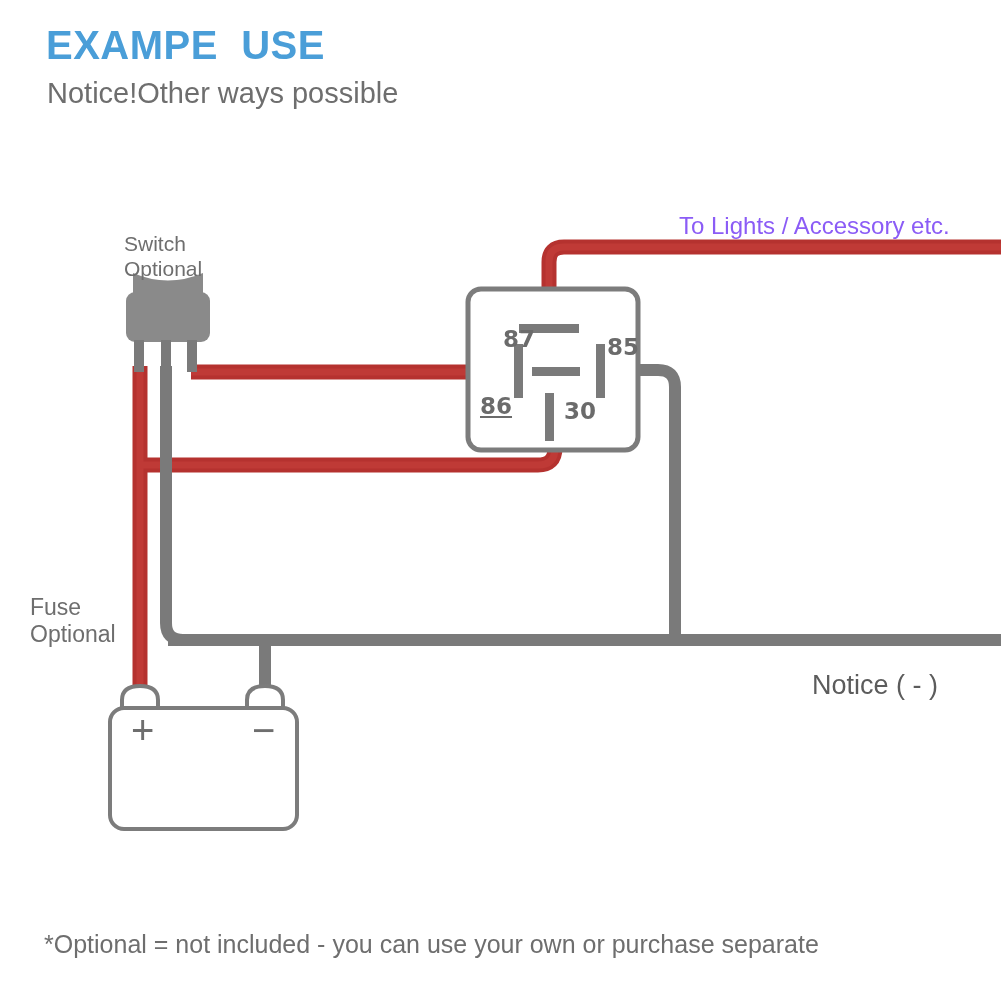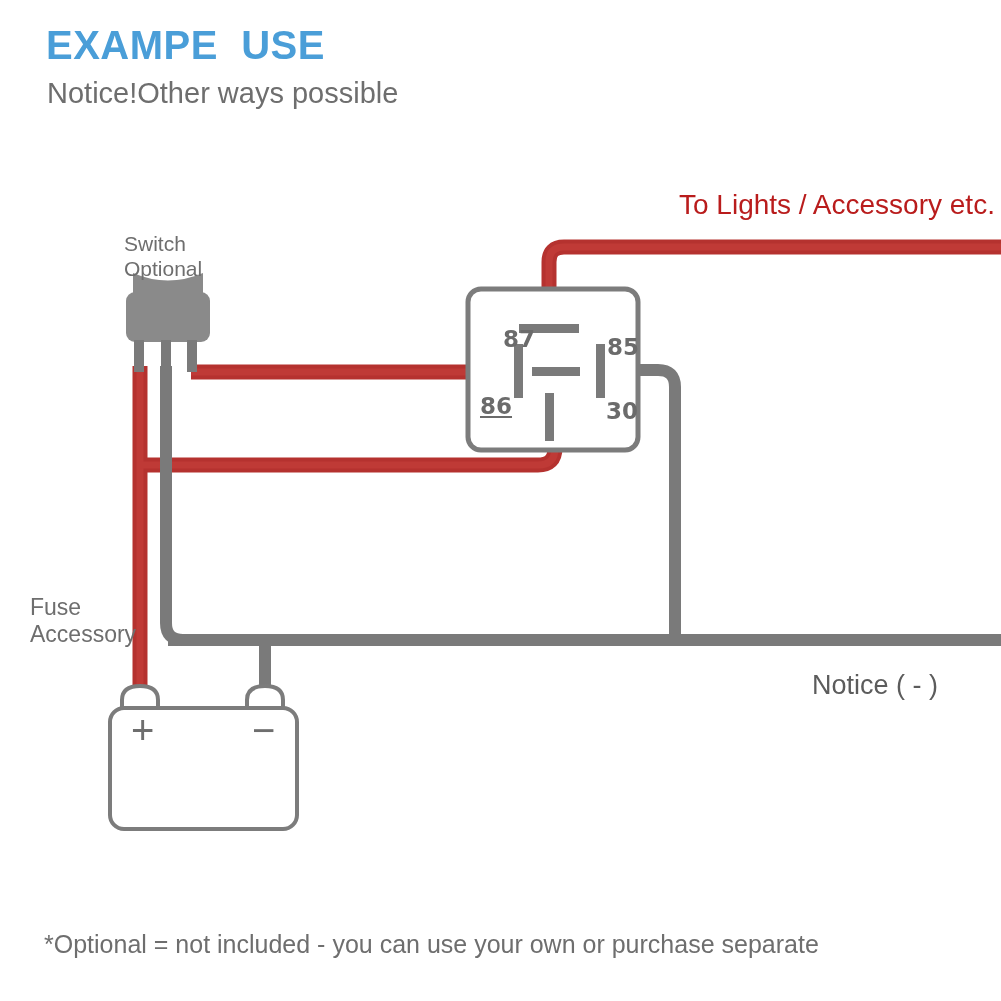--- a/index.html
+++ b/index.html
@@ -55,23 +55,23 @@
     margin-top: 19px;
   }
   #label-fuse {
     left: 30px;
     top: 594px;
     font-size: 23px;
     color: #6e6e6e;
   }
   #label-lights {
     left: 679px;
-    top: 188px;
-    font-size: 28px;
-    color: #b91c1c;
+    top: 212px;
+    font-size: 24px;
+    color: #8b5cf6;
   }
   #label-ground {
     left: 812px;
     top: 670px;
     font-size: 27px;
     color: #5c5c5c;
   }
   #footer-note {
     left: 44px;
     top: 930px;
@@ -82,21 +82,21 @@
     position: absolute;
     font-size: 23px;
     font-weight: bold;
     color: #6b6b6b;
     white-space: pre;
     font-family: "DejaVu Sans", "Liberation Sans", sans-serif;
   }
   #term-87 { left: 503px; top: 298px; margin-top: 28px; }
   #term-85 { left: 607px; top: 334px; }
   #term-86 { left: 480px; top: 393px; text-decoration: underline; }
-  #term-30 { left: 564px; top: 398px; margin-left: 42px; }
+  #term-30 { left: 564px; top: 398px; }
   .batt-sign {
     position: absolute;
     color: #6e6e6e;
     font-size: 40px;
     line-height: 1;
     white-space: pre;
   }
   #batt-plus { left: 131px; top: 710px; }
   #batt-minus { left: 252px; top: 710px; }
 </style>
@@ -172,21 +172,21 @@
   </svg>
 
   <div class="txt" id="title">EXAMPE  USE</div>
 
   <div class="txt" id="subtitle">Notice!Other ways possible</div>
 
   <div class="txt" id="label-switch">Switch
 Optional</div>
 
   <div class="txt" id="label-fuse">Fuse
-Accessory</div>
+Optional</div>
 
   <div class="txt" id="label-lights">To Lights / Accessory etc.</div>
 
   <div class="txt" id="label-ground">Notice ( - )</div>
 
   <div class="term-label" id="term-87">87</div>
 
   <div class="term-label" id="term-85">85</div>
 
   <div class="term-label" id="term-86">86</div>

